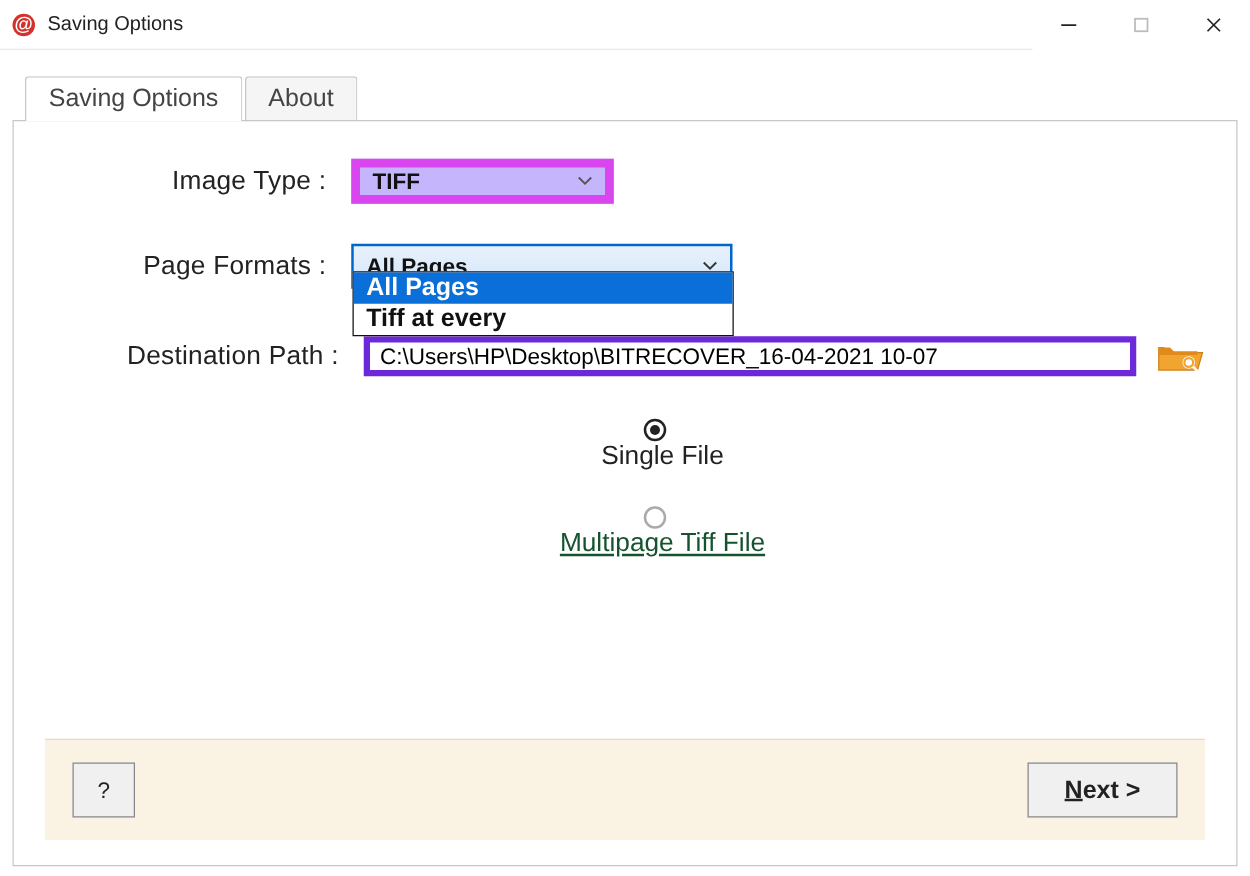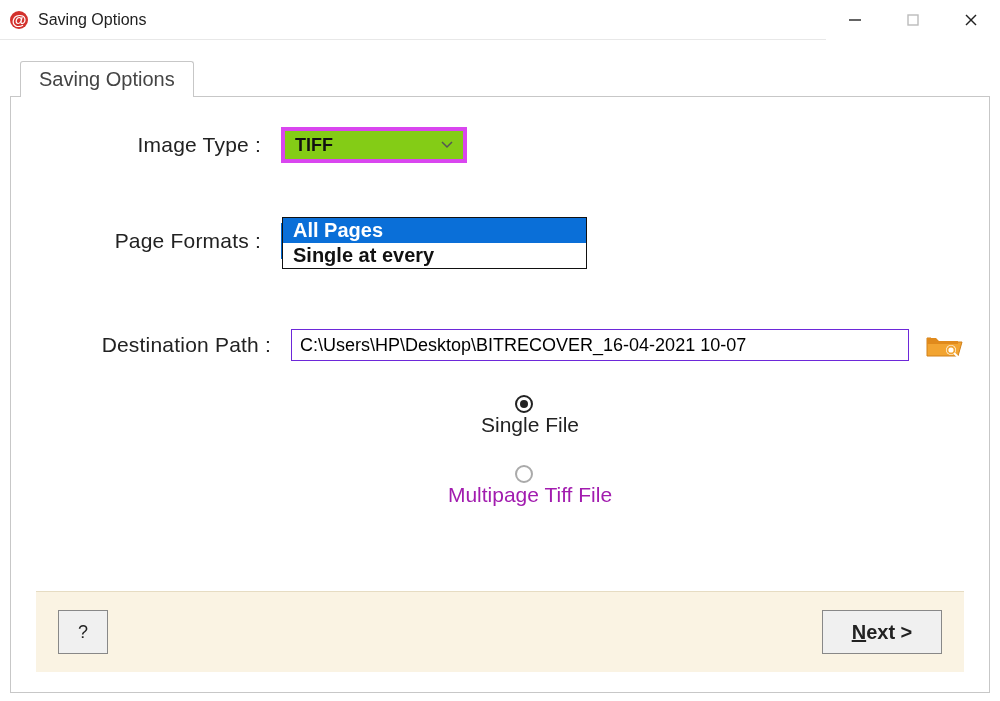--- a/index.html
+++ b/index.html
@@ -36,28 +36,28 @@
     position: relative; top: 1px; z-index: 1;
   }
   .tab.active { background: #fff; z-index: 3; }
   .tab-body {
     border: 1px solid #c7c7c7; border-top: 1px solid #c7c7c7;
     flex: 1; margin: 0 0 8px 0; padding: 30px 25px 20px 25px;
     position: relative; z-index: 2; background: #fff;
     display: flex; flex-direction: column;
   }
 
-  .form-row { display: flex; align-items: center; margin-bottom: 60px; }
+  .form-row { display: flex; align-items: center; margin-bottom: 32px; }
   .form-label {
     width: 245px; text-align: right; padding-right: 20px;
     font-size: 21px; color: #222; letter-spacing: 0.2px;
   }
 
   .select-box {
-    width: 186px; height: 36px; background: #84cc16; border: 4px solid #d946ef;
+    width: 210px; height: 36px; background: #c4b5fd; border: 7px solid #d946ef;
     display: flex; align-items: center; padding: 0 10px; cursor: pointer;
     justify-content: space-between;
   }
   .select-box .sel-text { font-weight: bold; font-size: 18px; color: #111; }
   .chev { width: 12px; height: 8px; margin-left: auto; }
 
   .select-box.open {
     background: linear-gradient(#e8f1fb, #d4e6f9);
     border: 2px solid #0066cc;
   }
@@ -65,36 +65,36 @@
   .dropdown {
     position: absolute; left: 271px; top: 120px; width: 305px;
     border: 1px solid #111; background: #fff; z-index: 10;
   }
   .dropdown .opt {
     padding: 1px 10px; font-size: 20px; font-weight: bold; color: #111; cursor: pointer;
   }
   .dropdown .opt.sel { background: #0a6fd8; color: #fff; }
 
   .dest-input {
-    flex: 1; height: 32px; border: 1px solid #6d28d9; background: #fff;
+    flex: 1; height: 32px; border: 5px solid #6d28d9; background: #fff;
     font-size: 18px; padding: 2px 8px; outline: none; margin-right: 15px;
   }
   .folder-btn {
     width: 40px; height: 30px; cursor: pointer;
   }
 
   .radio-row { display: flex; align-items: center; margin-left: 60px; margin-bottom: 28px; flex-direction: column; }
   .radio-outer {
     width: 18px; height: 18px; border: 2px solid #222; border-radius: 50%;
     display: flex; align-items: center; justify-content: center; margin-right: 12px; cursor: pointer;
   }
   .radio-outer.off { border-color: #aaa; }
   .radio-inner { width: 8px; height: 8px; border-radius: 50%; background: #222; }
   .radio-label { font-size: 21px; color: #222; }
-  .radio-label.dim { color: #a21caf; }
+  .radio-label.dim { color: #14532d; text-decoration: underline; }
 
   .footer {
     margin-top: auto; background: #faf3e3; border-top: 1px solid #e6dcc3;
     padding: 18px 22px; display: flex; justify-content: space-between; align-items: center;
   }
   .btn {
     min-width: 50px; height: 44px; background: #f0f0f0; border: 1px solid #888;
     display: flex; align-items: center; justify-content: center; cursor: pointer;
     font-size: 18px; color: #222; padding: 0 18px;
   }
@@ -125,20 +125,21 @@
         <line x1="2" y1="2" x2="12" y2="12" stroke="#222" stroke-width="1.4"></line>
         <line x1="12" y1="2" x2="2" y2="12" stroke="#222" stroke-width="1.4"></line>
       </svg>
     </div>
   </div>
 </div>
 
 <div class="content">
   <div class="tabs-row">
     <div class="tab active">Saving Options</div>
+    <div class="tab">About</div>
   </div>
   <div class="tab-body">
 
     <div class="form-row">
       <div class="form-label">Image Type  :</div>
       <div class="select-box">
         <span class="sel-text">TIFF</span>
         <svg class="chev" viewBox="0 0 12 8">
             <path d="M1 1 L6 6 L11 1" fill="none" stroke="#555" stroke-width="1.5"></path>
           </svg>
@@ -150,24 +151,24 @@
       <div class="select-box open" style="width:305px;">
         <span class="sel-text">All Pages</span>
         <svg class="chev" viewBox="0 0 12 8">
             <path d="M1 1 L6 6 L11 1" fill="none" stroke="#333" stroke-width="1.5"></path>
           </svg>
       </div>
     </div>
 
     <div class="dropdown">
       <div class="opt sel">All Pages</div>
-      <div class="opt">Single at every</div>
-    </div>
-
-    <div class="form-row" style="margin-bottom: 34px; margin-top: 32px;">
+      <div class="opt">Tiff at every</div>
+    </div>
+
+    <div class="form-row" style="margin-bottom: 34px;">
       <div class="form-label" style="width: 255px;">Destination Path :</div>
       <input class="dest-input" value="C:\Users\HP\Desktop\BITRECOVER_16-04-2021 10-07" style="">
       <div class="folder-btn">
         <svg viewBox="0 0 40 30" width="40" height="30">
           <path d="M3 8 L3 26 L34 26 L38 12 L10 12 L7 8 Z" fill="#f2a431" stroke="#d1801a" stroke-width="1"></path>
           <path d="M3 8 L12 8 L15 11 L34 11 L34 14 L3 14 Z" fill="#e08a1c"></path>
           <circle cx="27" cy="20" r="5" fill="#fff"></circle>
           <line x1="30" y1="23" x2="34" y2="27" stroke="#fff" stroke-width="2"></line>
           <circle cx="27" cy="20" r="3.5" fill="none" stroke="#f2a431" stroke-width="1.8"></circle>
         </svg>

